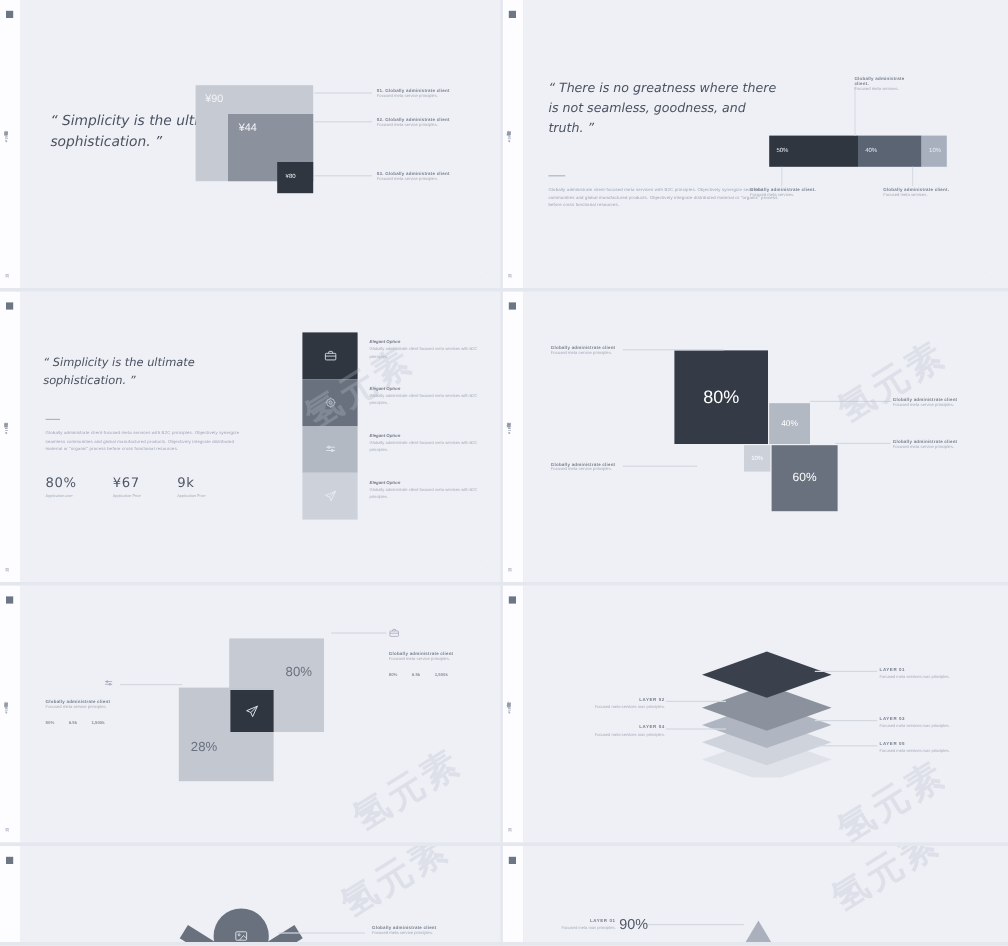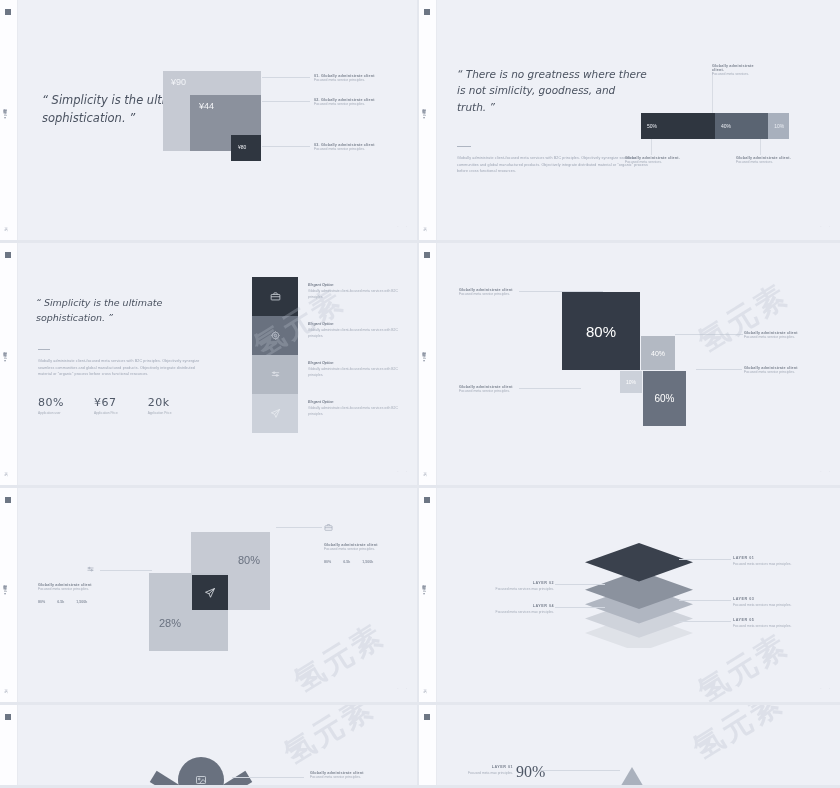--- a/index.html
+++ b/index.html
@@ -158,21 +158,21 @@
       </div>
   </div>
 
   <div class="slide col2">
     <div class="rail">
       <div class="rail-logo"></div>
       <div class="rail-vtext">主标题 Title</div>
       <div class="rail-bottom">页码</div>
     </div>
 
-    <div class="quote s2-quote">“ There is no greatness where there is not simlicity, goodness, and truth. ”</div>
+    <div class="quote s2-quote">“ There is no greatness where there is not seamless, goodness, and truth. ”</div>
     <div class="s2-rule"></div>
     <div class="body-blur s2-body">Globally administrate client-focused meta services with B2C principles. Objectively synergize seamless communities and global manufactured products. Objectively integrate distributed material or "organic" process before cross functional resources.</div>
 
     <div class="bar" style="left:222px; width:148px;">
       <div class="bar-seg" style="width:50%; background:#2f3640;">
         <span>50%</span>
       </div>
       <div class="bar-seg" style="width:36%; background:#5a6472;">
         <span>40%</span>
       </div>
@@ -217,21 +217,21 @@
     <div style="position:absolute; left:38px; top:153px; display:flex; gap:30px;">
       <div>
         <div class="stat-num">80%</div>
         <div class="stat-cap">Application user</div>
       </div>
       <div>
         <div class="stat-num">¥67</div>
         <div class="stat-cap">Application Price</div>
       </div>
       <div>
-        <div class="stat-num">20k</div>
+        <div class="stat-num">9k</div>
         <div class="stat-cap">Application Price</div>
       </div>
     </div>
 
     <div style="position:absolute; left:252px; top:34px; width:46px;">
       <div class="icell" style="background:#2f3640;">
         <svg viewBox="0 0 24 24" fill="none" stroke="#dfe3ea" stroke-width="1.6">
           <rect x="2.5" y="7.5" width="19" height="12" rx="1.5"></rect>
             <path d="M8.5 7.5V5.5a1.5 1.5 0 0 1 1.5-1.5h4a1.5 1.5 0 0 1 1.5 1.5v2"></path>
             <path d="M2.5 12.5h19"></path>
@@ -292,21 +292,21 @@
 
     <div class="s4sq" style="left:143px; top:49px; width:78px; height:78px; background:#343b47; font-size:15px;">
       <span>80%</span>
     </div>
     <div class="s4sq" style="left:222px; top:93px; width:34px; height:34px; background:#b3b9c3; font-size:7px;">
       <span>40%</span>
     </div>
     <div class="s4sq" style="left:201px; top:128px; width:22px; height:22px; background:#ccd1da; font-size:5px;">
       <span>10%</span>
     </div>
-    <div class="s4sq" style="left:224px; top:128px; width:43px; height:55px; background:#69717f; font-size:10px;">
+    <div class="s4sq" style="left:224px; top:128px; width:55px; height:55px; background:#69717f; font-size:10px;">
       <span>60%</span>
     </div>
 
     <div class="s4cap" style="left:40px; top:45px;">
       <div class="cap-title">Globally administrate client</div>
       <div class="cap-sub">Focused meta service principles.</div>
       <div class="leader" style="position:absolute; left:60px; top:3px; width:84px;"></div>
     </div>
     <div class="s4cap" style="left:325px; top:88px;">
       <div class="cap-title">Globally administrate client</div>
@@ -466,20 +466,20 @@
 
   <div class="slide col2">
     <div class="rail">
       <div class="rail-logo"></div>
     </div>
 
     <div style="position:absolute; left:30px; top:60px; width:64px; text-align:right;">
       <div class="lcap-t">LAYER 01</div>
       <div class="lcap-b">Focused meta max principles.</div>
     </div>
-    <div style="position:absolute; left:97px; top:58px; font-family:Liberation Serif, serif; font-size:16px; color:#4e5766;">90%</div>
+    <div style="position:absolute; left:97px; top:58px; font-family:Liberation Sans, sans-serif; font-size:12px; color:#4e5766;">90%</div>
     <div class="leader" style="position:absolute; left:121px; top:65px; width:80px;"></div>
     <div style="position:absolute; left:200px; top:62px; width:0; height:0; border-left:13px solid transparent; border-right:13px solid transparent; border-bottom:22px solid #aab1bd;"></div>
 
     <div class="wm" style="left:270px; top:0px;">氢元素</div>
   </div>
 
 </div>
 
 </body></html>

